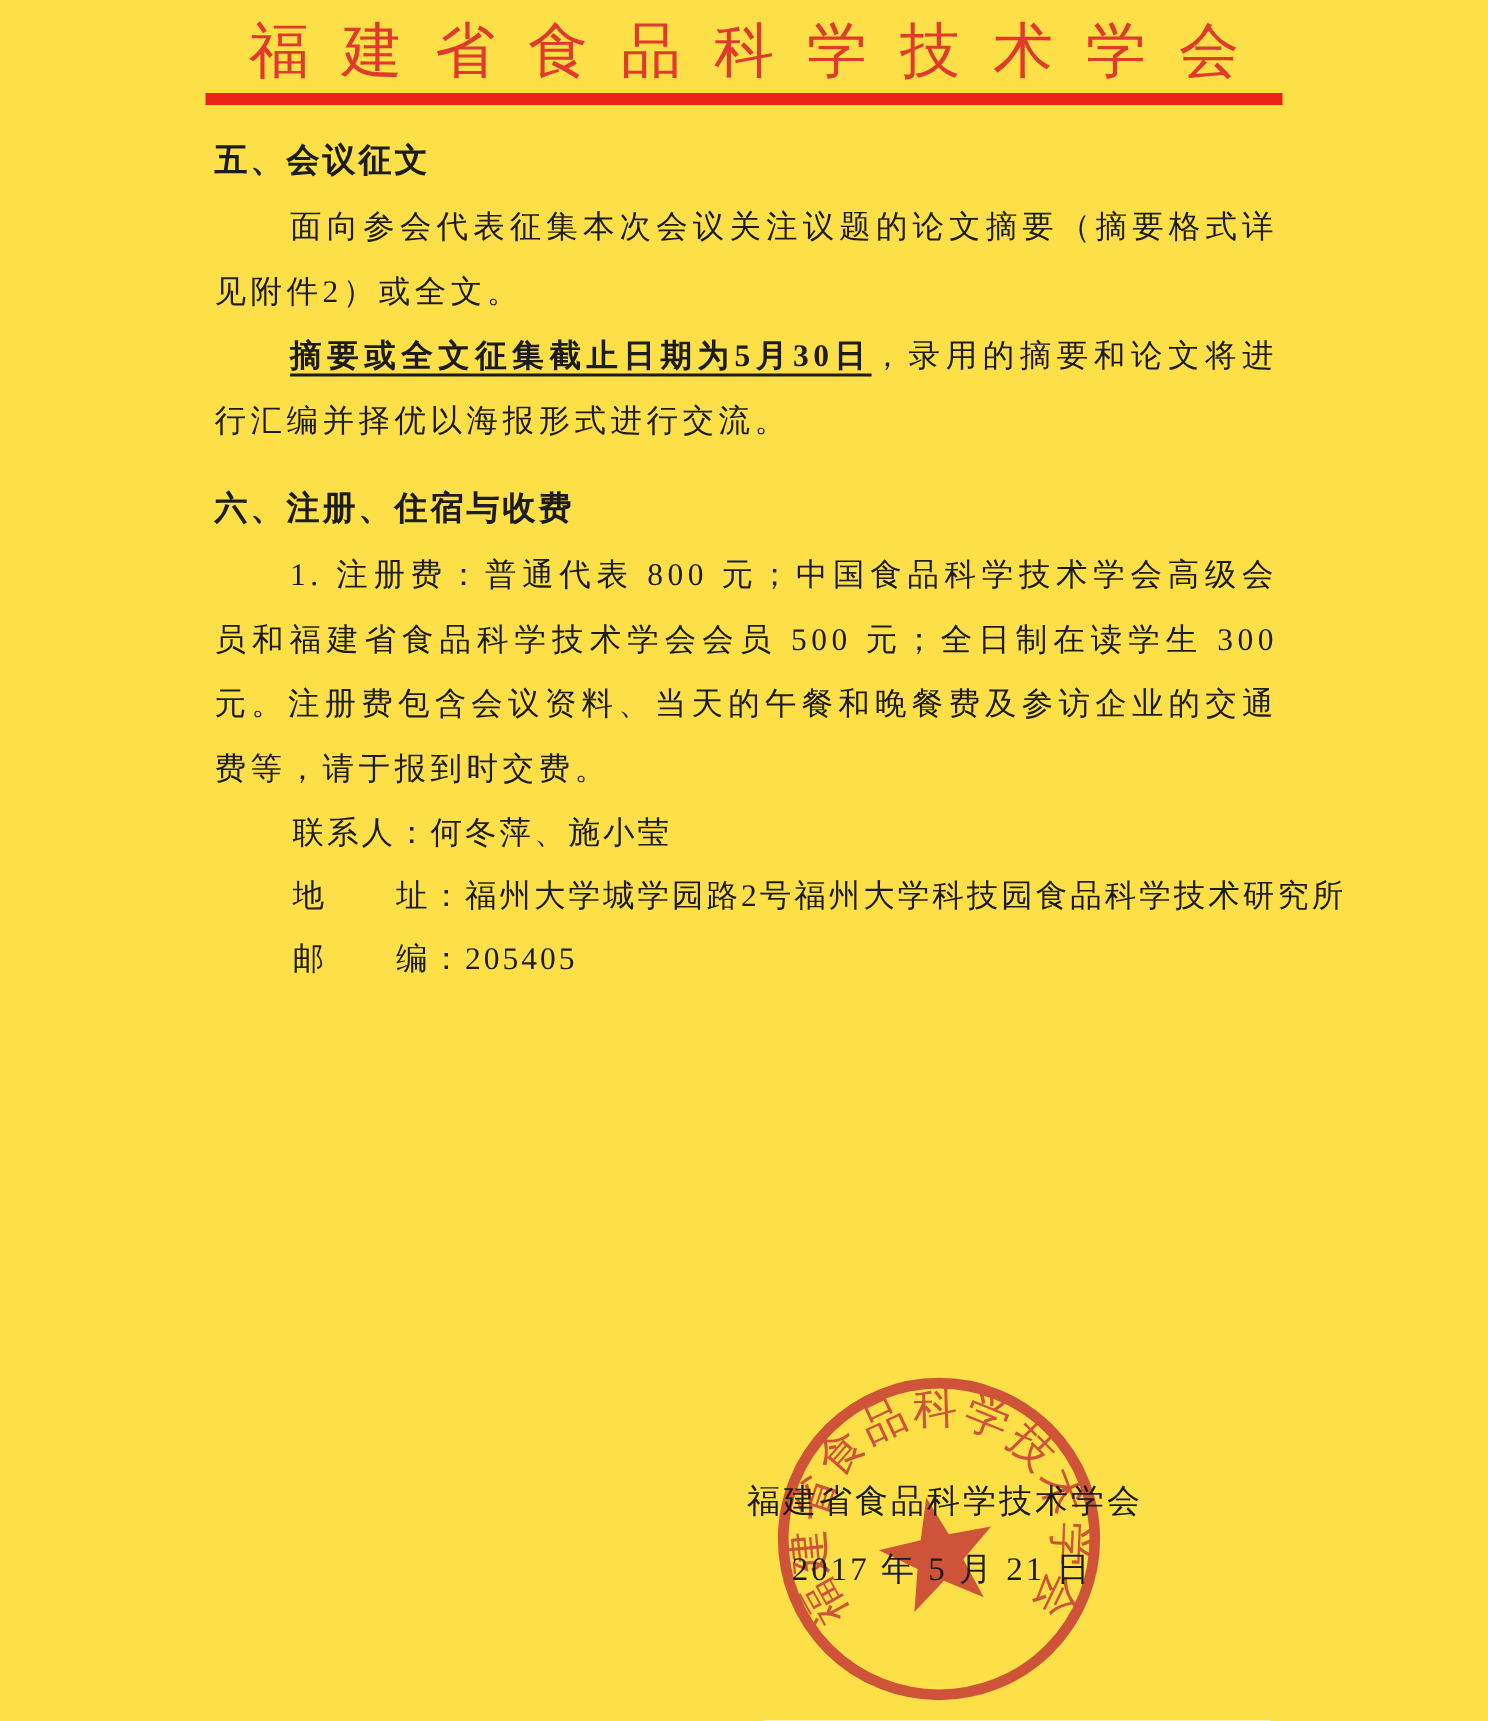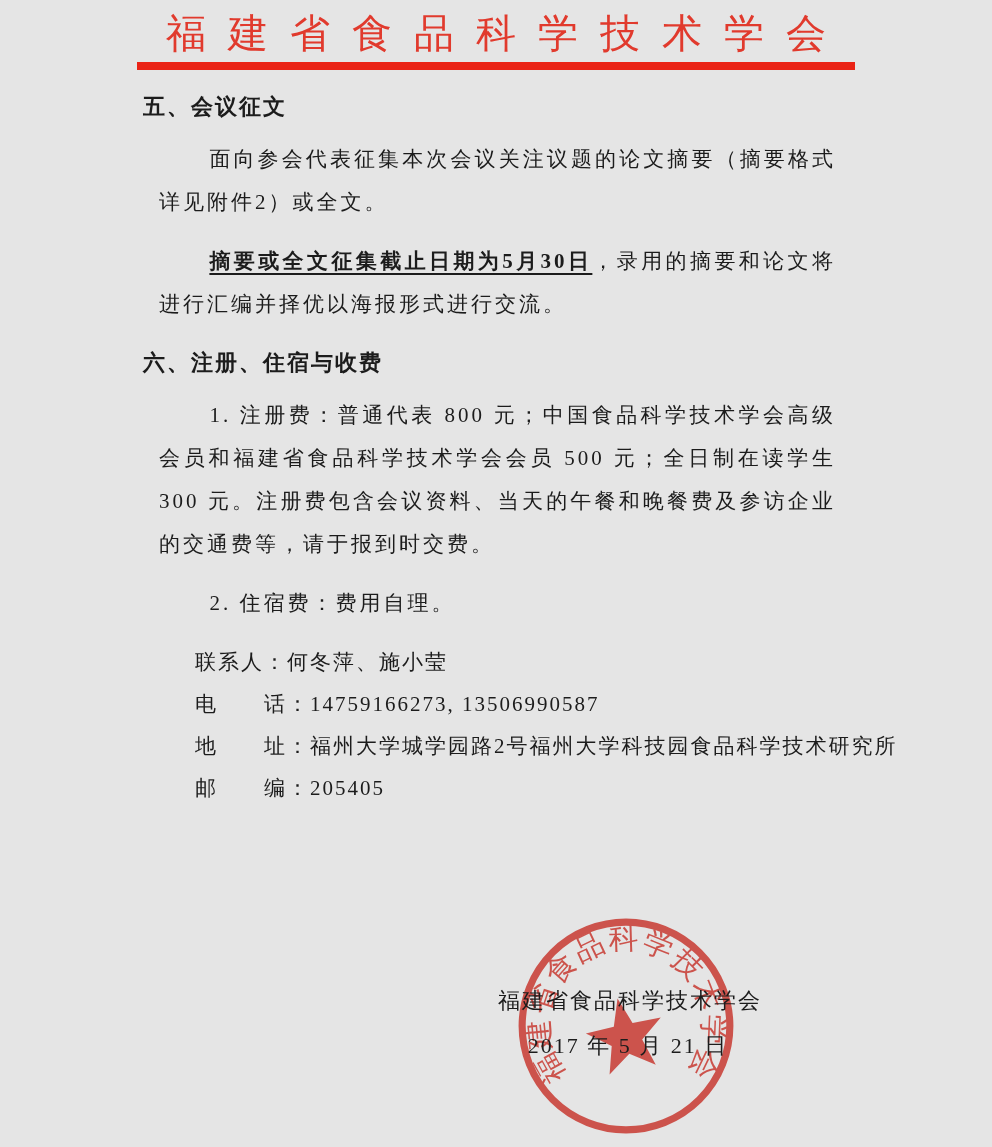--- a/index.html
+++ b/index.html
@@ -5,21 +5,21 @@
   :root{
     --accent:#e13a2d;
     --rule:#ea2316;
     --seal:#c94038;
     --ink:#1c1c1c;
   }
   html,body{margin:0;padding:0;background:#ffffff;}
   .page{
     position:relative;
     width:992px;height:1147px;
-    background:#e5e5e5;
+    background:#fde047;
     font-family:"Liberation Serif","DejaVu Serif",serif;
     color:var(--ink);
     overflow:hidden;
   }
   
   .header-title{
     padding-top:12px;
     text-align:center;
     font-size:40px;
     line-height:44px;
@@ -37,21 +37,21 @@
   
   .content{padding:0 140px 0 143px;font-family:Liberation Serif, serif;}
   .sec-heading{
     font-size:22px;
     font-weight:700;
     letter-spacing:2px;
     margin:22px 0 8px 0;
     line-height:30px;
   }
   .body-para{
-    margin:16px;
+    margin:0;
     font-size:21px;
     line-height:43px;
     letter-spacing:3px;
     text-align:justify;
     text-indent:2.4em;
   }
   .deadline{
     font-weight:700;
     text-decoration:underline;
     text-underline-offset:5px;
@@ -101,28 +101,24 @@
   <div class="header-rule"></div>
 
   <div class="content">
 
     <div class="sec-heading">五、会议征文</div>
     <p class="body-para">面向参会代表征集本次会议关注议题的论文摘要（摘要格式详见附件2）或全文。</p>
     <p class="body-para"><span class="deadline">摘要或全文征集截止日期为5月30日</span><span>，录用的摘要和论文将进行汇编并择优以海报形式进行交流。</span></p>
 
     <div class="sec-heading">六、注册、住宿与收费</div>
     <p class="body-para">1. 注册费：普通代表 800 元；中国食品科学技术学会高级会员和福建省食品科学技术学会会员 500 元；全日制在读学生 300 元。注册费包含会议资料、当天的午餐和晚餐费及参访企业的交通费等，请于报到时交费。</p>
-    <p class="body-para">2. 住宿费：费用自理。</p>
 
 
     <div class="contact-row">
       <span class="contact-label">联系人：</span><span class="contact-value">何冬萍、施小莹</span>
-    </div>
-    <div class="contact-row">
-      <span class="contact-label">电　　话：</span><span class="contact-value">14759166273, 13506990587</span>
     </div>
     <div class="contact-row">
       <span class="contact-label">地　　址：</span><span class="contact-value">福州大学城学园路2号福州大学科技园食品科学技术研究所</span>
     </div>
     <div class="contact-row">
       <span class="contact-label">邮　　编：</span><span class="contact-value">205405</span>
     </div>
   </div>
 
   <svg class="seal" viewBox="0 0 220 220" aria-hidden="true">

